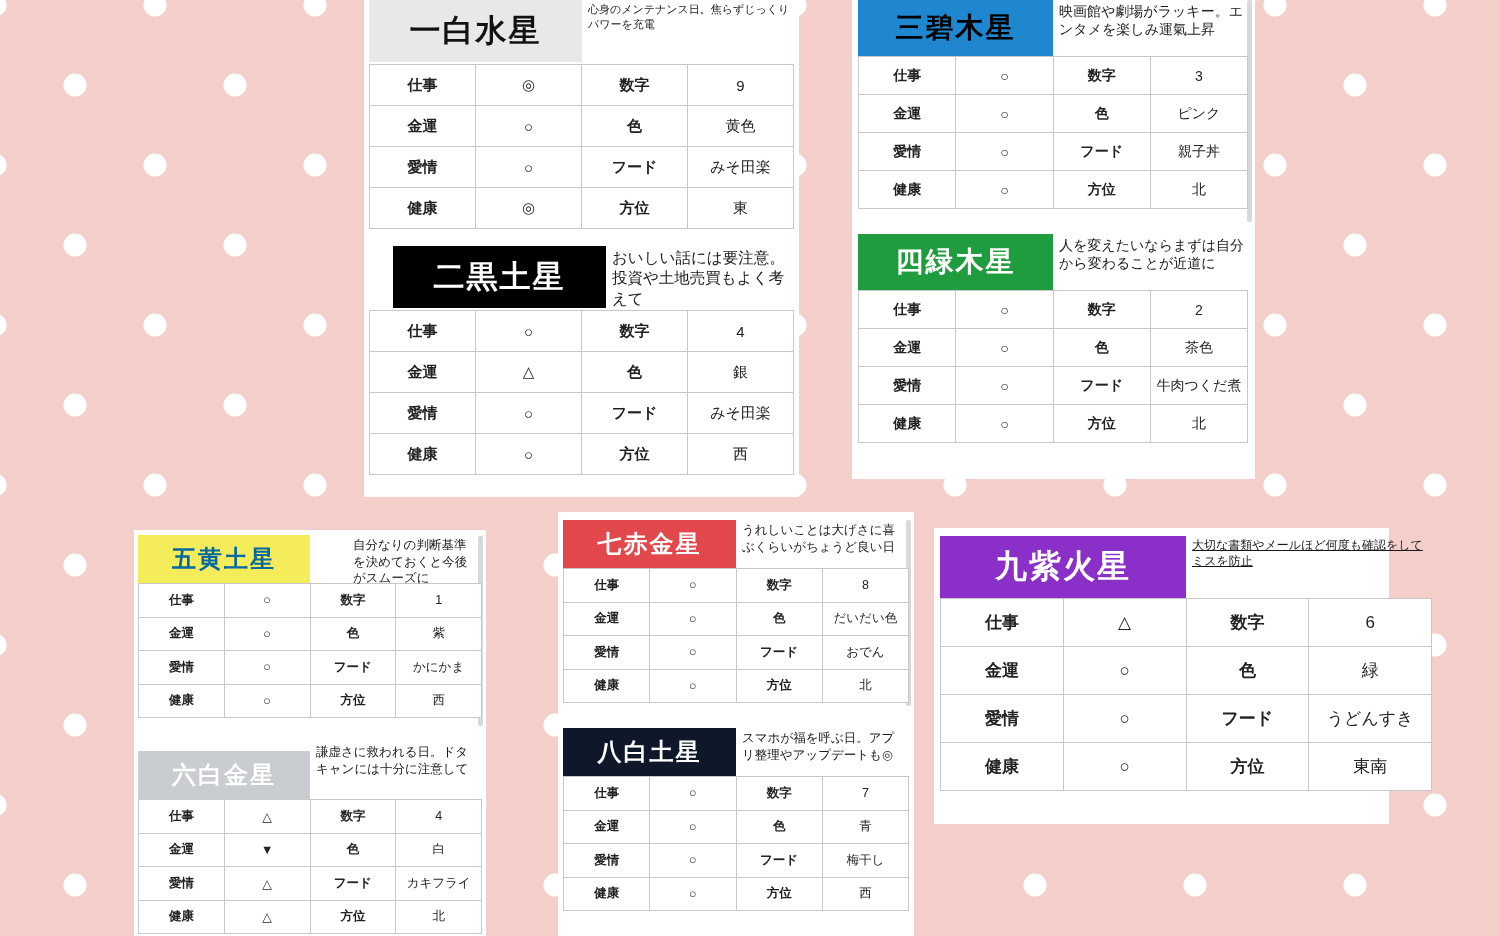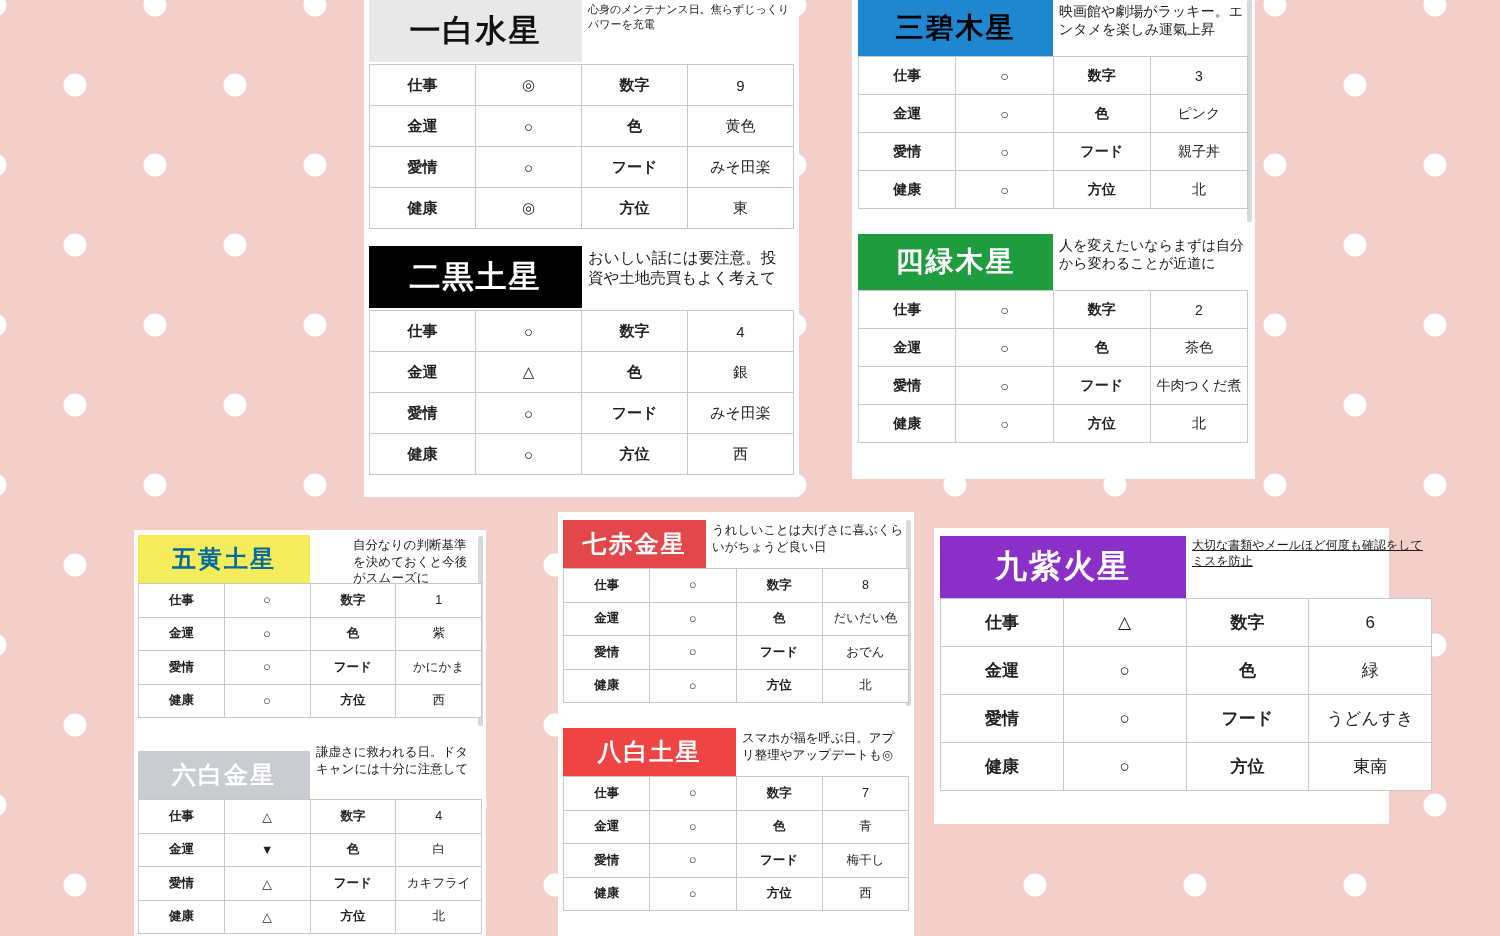--- a/index.html
+++ b/index.html
@@ -119,21 +119,21 @@
     font-size:24px;
     margin-top:9px;
   }
   #c6 .desc{ font-size:12.5px; height:48px; }
   #c6 table.grid td{ height:32.5px; font-size:12.5px; }
 
   
   #panel4{ left:558px; top:512px; width:356px; height:424px; }
   #c7{ position:absolute; left:5px; top:8px; width:346px; }
   #c7 .title-box{
-    width:143px;height:48px;
+    width:173px;height:48px;
     background:#e2484b;color:#ffffff;
     font-size:24px;
   }
   #c7 .desc{ font-size:12.5px; height:48px; }
   #c7 table.grid td{ height:32.5px; font-size:12.5px; }
   #c8{ position:absolute; left:5px; top:216px; width:346px; }
   #c8 .title-box{
     width:173px;height:48px;
     background:#e2691c;color:#ffffff;
     font-size:24px;
@@ -196,21 +196,21 @@
         <td class="mark">◎</td>
         <td class="hdr">方位</td>
         <td class="val">東</td>
       </tr>
     </tbody>
       </table>
   </div>
 
   <div class="card" id="c2">
     <div class="card-head">
-      <div class="title-box" style="background: rgb(0, 0, 0); color: rgb(255, 255, 255);">二黒土星</div>
+      <div class="title-box" style="background: rgb(0, 0, 0); color: rgb(255, 255, 255); margin-left: 24px;">二黒土星</div>
       <div class="desc">おいしい話には要注意。投資や土地売買もよく考えて</div>
     </div>
     <table class="grid">
       <tbody>
           <tr>
         <td class="lbl">仕事</td>
         <td class="mark">○</td>
         <td class="hdr">数字</td>
         <td class="val">4</td>
       </tr>
@@ -418,21 +418,21 @@
         <td class="mark">○</td>
         <td class="hdr">方位</td>
         <td class="val">北</td>
       </tr>
     </tbody>
       </table>
   </div>
 
   <div class="card" id="c8">
     <div class="card-head">
-      <div class="title-box" style="background: #ef4444; color: rgb(255, 255, 255);">八白土星</div>
+      <div class="title-box" style="background: #0f172a; color: rgb(255, 255, 255);">八白土星</div>
       <div class="desc">スマホが福を呼ぶ日。アプリ整理やアップデートも◎</div>
     </div>
     <table class="grid">
       <tbody>
           <tr>
         <td class="lbl">仕事</td>
         <td class="mark">○</td>
         <td class="hdr">数字</td>
         <td class="val">7</td>
       </tr>

